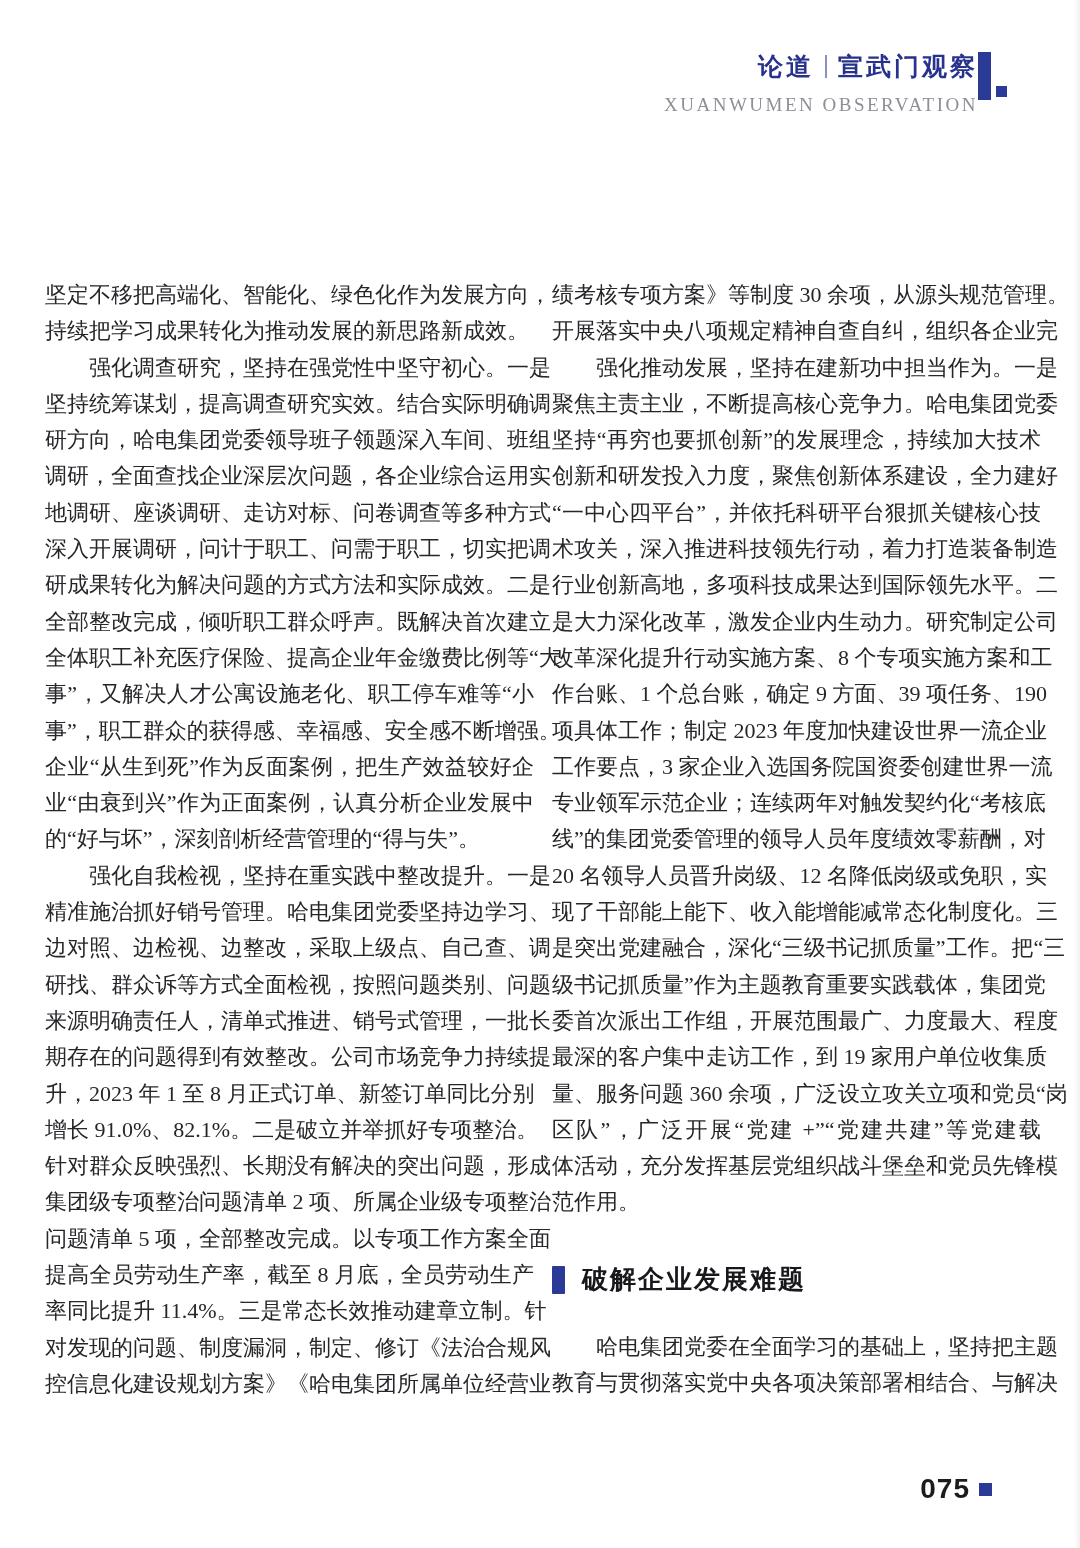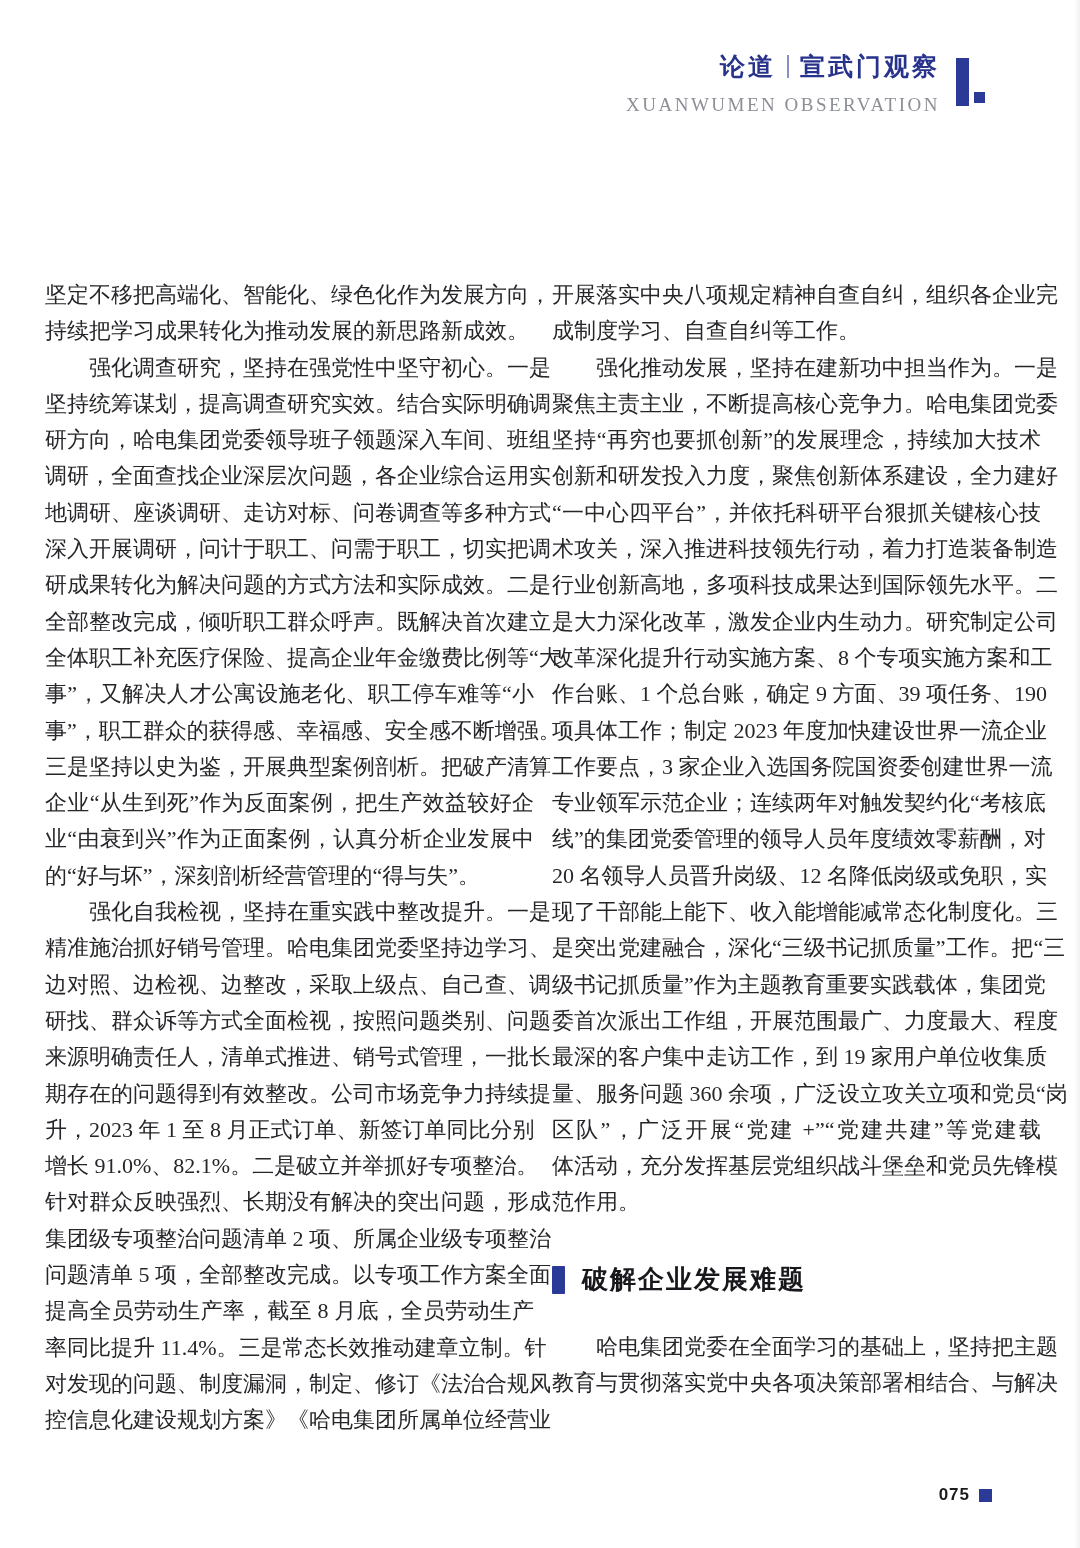--- a/index.html
+++ b/index.html
@@ -14,22 +14,22 @@
   }
   
   .page::after {
     content:""; position:absolute; top:0; right:0; width:6px; height:100%;
     background:linear-gradient(to right, rgba(0,0,0,0), rgba(0,0,0,0.05));
     pointer-events:none;
   }
 
   
   .header {
-    position:absolute; top:50px; right:94px;
-    display:flex; align-items:center; gap:16px;
+    position:absolute; top:50px; right:72px;
+    display:flex; align-items:flex-start; 
   }
   .header-text { text-align:right; }
   .header-cn {
     display:flex; align-items:center; justify-content:flex-end; gap:11px;
     font-size:25px; font-weight:bold; color:#27328c; letter-spacing:3px;
   }
   .header-divider { width:2px; height:23px; background:#8890c4; display:inline-block; }
   .header-en {
     margin-top:11px; font-size:19px; color:#8c8f96;
     letter-spacing:2.5px; white-space:nowrap;
@@ -62,21 +62,21 @@
   }
   .heading-bar { width:13px; height:28px; background:var(--accent); display:inline-block; border-radius:1px; }
 
   
   .footer {
     position:absolute; right:88px; bottom:43px;
     display:flex; align-items:center; gap:9px;
   }
   .page-number {
     font-family:"Liberation Sans","DejaVu Sans",sans-serif;
-    font-size:17px; font-weight:bold; color:#1c1c1e; letter-spacing:1px;
+    font-size:28px; font-weight:bold; color:#1c1c1e; letter-spacing:1px;
   }
   .footer-square { width:13px; height:13px; background:var(--accent); display:inline-block; }
 </style>
 </head>
 <body>
 
 <div class="page">
 
   <div class="header">
     <div class="header-text">
@@ -100,43 +100,42 @@
       <div class="line">坚持统筹谋划，提高调查研究实效。结合实际明确调</div>
       <div class="line">研方向，哈电集团党委领导班子领题深入车间、班组</div>
       <div class="line">调研，全面查找企业深层次问题，各企业综合运用实</div>
       <div class="line">地调研、座谈调研、走访对标、问卷调查等多种方式</div>
       <div class="line">深入开展调研，问计于职工、问需于职工，切实把调</div>
       <div class="line">研成果转化为解决问题的方式方法和实际成效。二是</div>
       <div class="line">全部整改完成，倾听职工群众呼声。既解决首次建立</div>
       <div class="line">全体职工补充医疗保险、提高企业年金缴费比例等“大</div>
       <div class="line">事”，又解决人才公寓设施老化、职工停车难等“小</div>
       <div class="line">事”，职工群众的获得感、幸福感、安全感不断增强。</div>
-      <div class="line">三是坚持以史为鉴，开展典型案例剖析。把破产清算</div>
       <div class="line">企业“从生到死”作为反面案例，把生产效益较好企</div>
       <div class="line">业“由衰到兴”作为正面案例，认真分析企业发展中</div>
       <div class="line end">的“好与坏”，深刻剖析经营管理的“得与失”。</div>
       <div class="line indent">强化自我检视，坚持在重实践中整改提升。一是</div>
       <div class="line">精准施治抓好销号管理。哈电集团党委坚持边学习、</div>
       <div class="line">边对照、边检视、边整改，采取上级点、自己查、调</div>
       <div class="line">研找、群众诉等方式全面检视，按照问题类别、问题</div>
       <div class="line">来源明确责任人，清单式推进、销号式管理，一批长</div>
       <div class="line">期存在的问题得到有效整改。公司市场竞争力持续提</div>
       <div class="line">升，2023 年 1 至 8 月正式订单、新签订单同比分别</div>
       <div class="line">增长 91.0%、82.1%。二是破立并举抓好专项整治。</div>
       <div class="line">针对群众反映强烈、长期没有解决的突出问题，形成</div>
       <div class="line">集团级专项整治问题清单 2 项、所属企业级专项整治</div>
       <div class="line">问题清单 5 项，全部整改完成。以专项工作方案全面</div>
       <div class="line">提高全员劳动生产率，截至 8 月底，全员劳动生产</div>
       <div class="line">率同比提升 11.4%。三是常态长效推动建章立制。针</div>
       <div class="line">对发现的问题、制度漏洞，制定、修订《法治合规风</div>
       <div class="line">控信息化建设规划方案》《哈电集团所属单位经营业</div>
     </div>
   <div class="column col-right" id="col-right">
+      <div class="line">绩考核专项方案》等制度 30 余项，从源头规范管理。</div>
       <div class="line">开展落实中央八项规定精神自查自纠，组织各企业完</div>
-      <div class="line end">成制度学习、自查自纠等工作。</div>
       <div class="line indent">强化推动发展，坚持在建新功中担当作为。一是</div>
       <div class="line">聚焦主责主业，不断提高核心竞争力。哈电集团党委</div>
       <div class="line">坚持“再穷也要抓创新”的发展理念，持续加大技术</div>
       <div class="line">创新和研发投入力度，聚焦创新体系建设，全力建好</div>
       <div class="line">“一中心四平台”，并依托科研平台狠抓关键核心技</div>
       <div class="line">术攻关，深入推进科技领先行动，着力打造装备制造</div>
       <div class="line">行业创新高地，多项科技成果达到国际领先水平。二</div>
       <div class="line">是大力深化改革，激发企业内生动力。研究制定公司</div>
       <div class="line">改革深化提升行动实施方案、8 个专项实施方案和工</div>
       <div class="line">作台账、1 个总台账，确定 9 方面、39 项任务、190</div>

